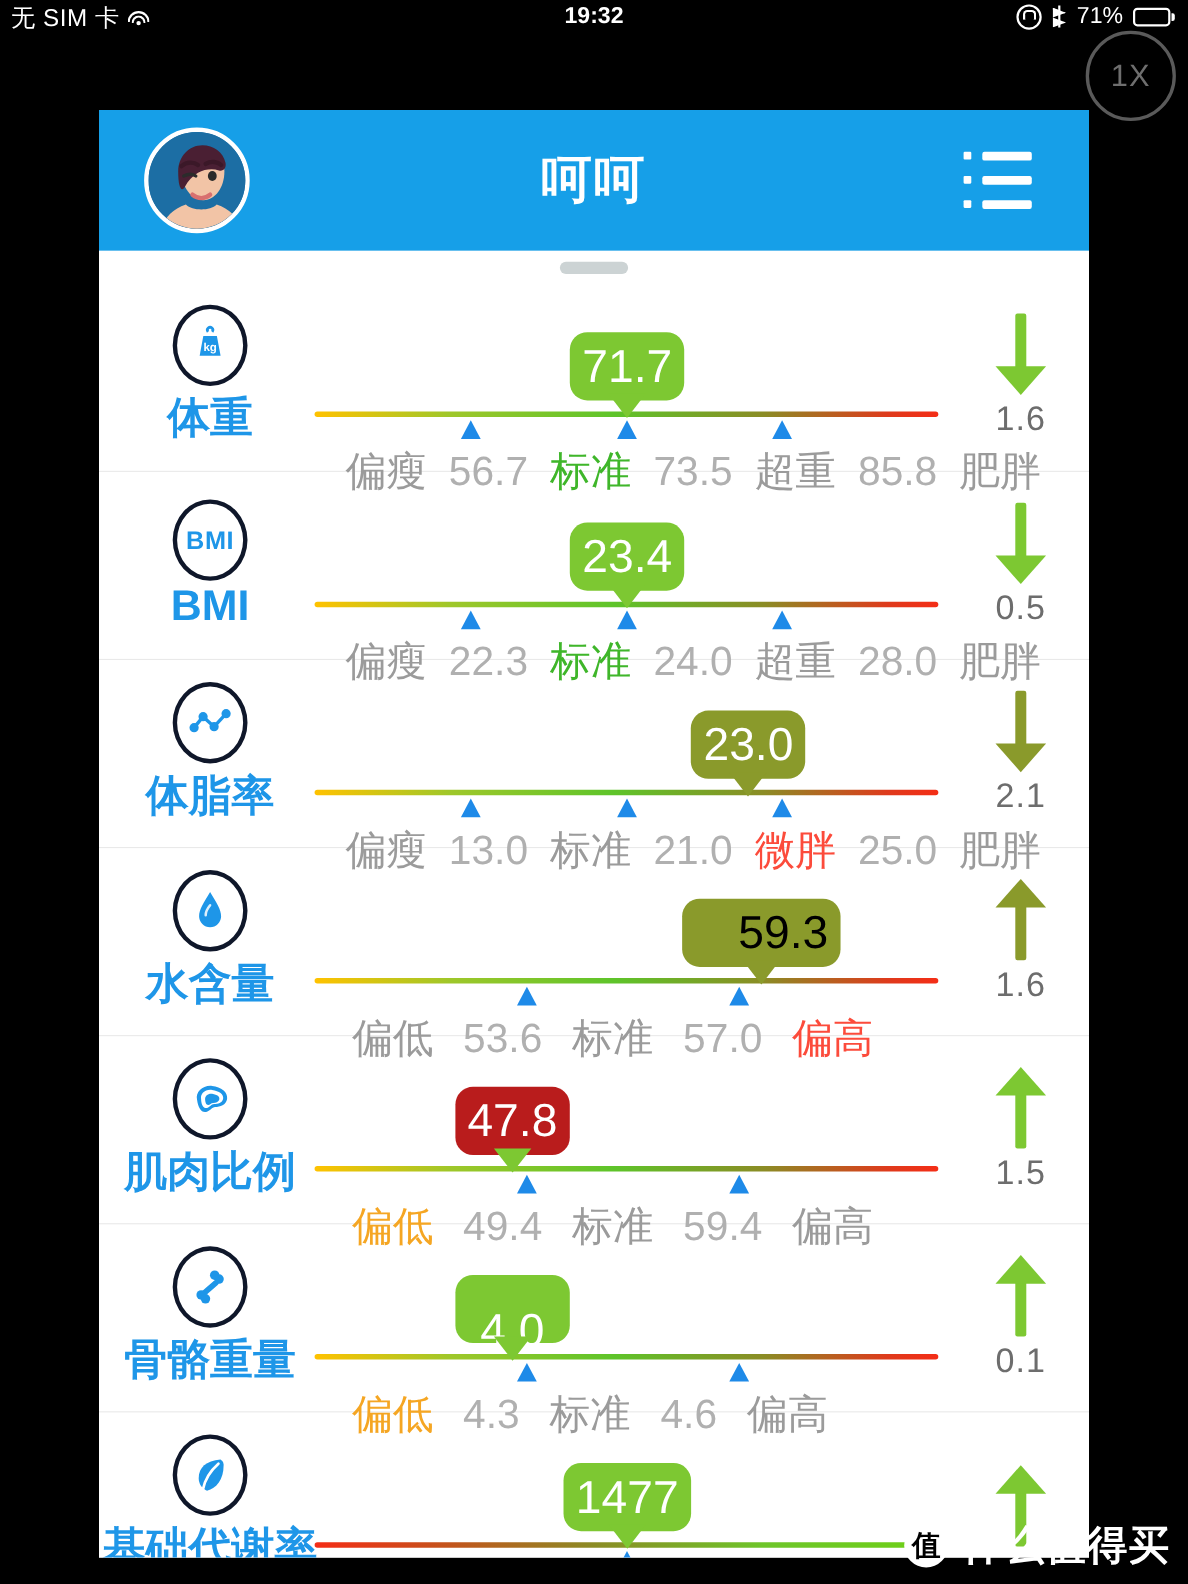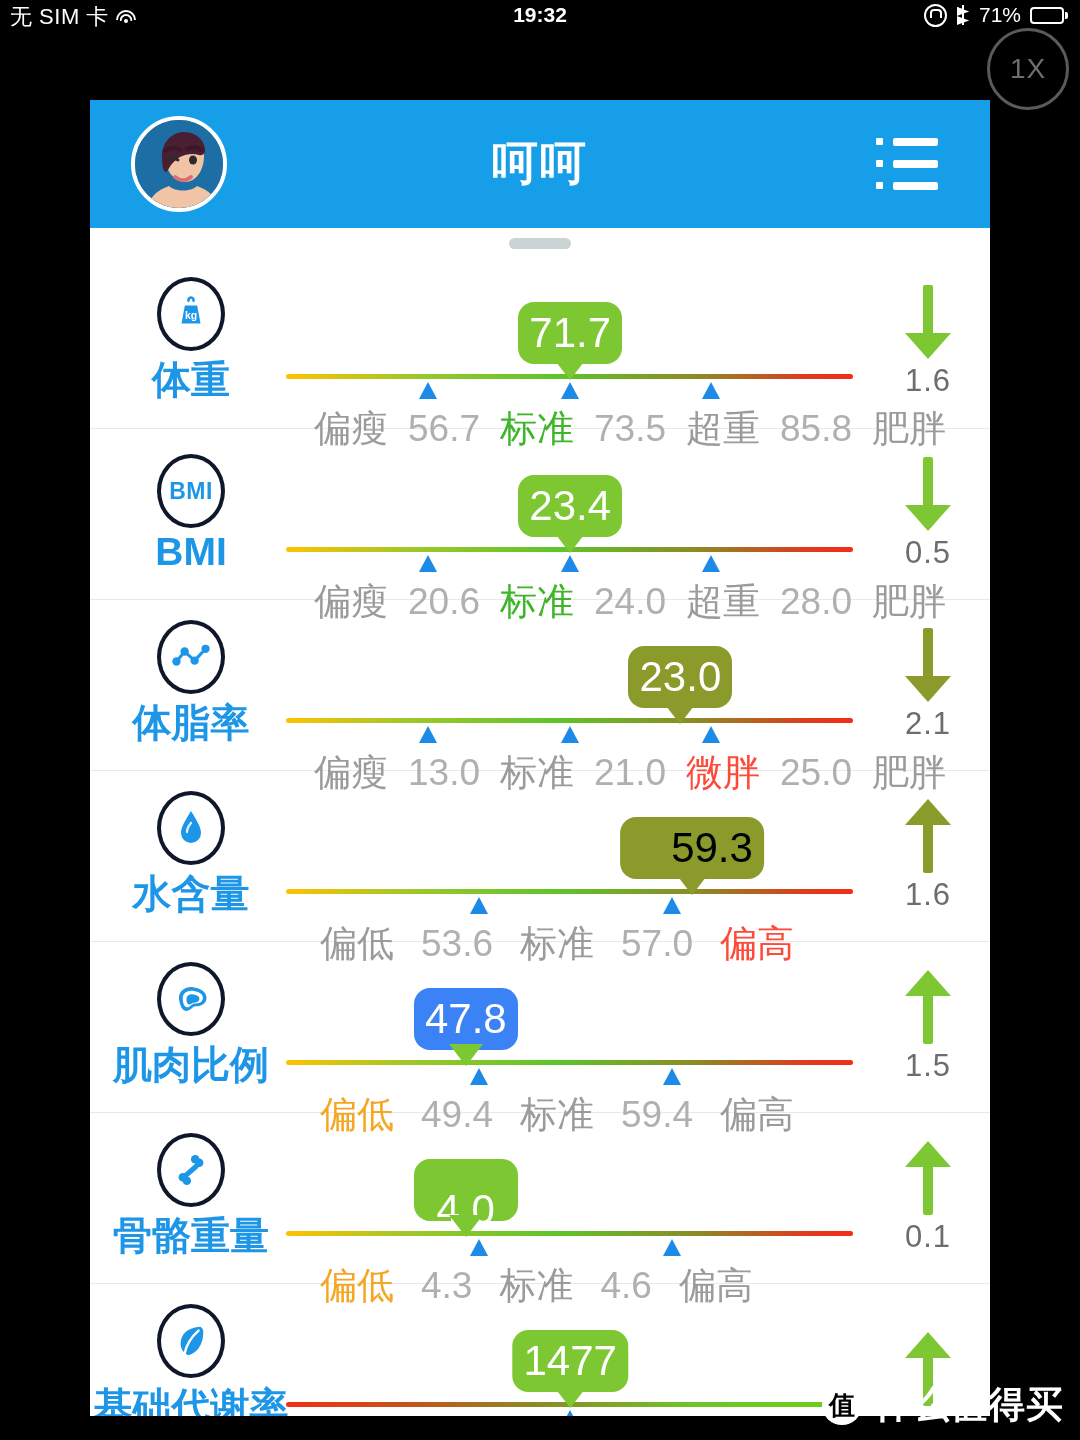--- a/index.html
+++ b/index.html
@@ -213,21 +213,21 @@
             <div class="bubble" style="left: 49%; background: rgb(125, 200, 50); color: rgb(125, 200, 50);">
               <span style="color: rgb(255, 255, 255);">23.4</span>
             </div>
             <div class="ticks">
               <span class="tick" style="left: 25%;"></span>
               <span class="tick" style="left: 50%;"></span>
               <span class="tick" style="left: 75%;"></span>
             </div>
             <div class="scale sp3">
               <span class="zone">偏瘦</span>
-              <span class="num">20.6</span>
+              <span class="num">22.3</span>
               <span class="zone std">标准</span>
               <span class="num">24.0</span>
               <span class="zone">超重</span>
               <span class="num">28.0</span>
               <span class="zone">肥胖</span>
             </div>
           </div>
           <div class="delta">
             <div class="arrow down" style="color: rgb(125, 200, 50);">
               <span class="stem"></span>
@@ -318,21 +318,21 @@
               <svg viewBox="0 0 44 36" width="40" height="34">
                 <path d="M9 19c-2-8 6-15 15-14 9 1 16 6 15 13-1 6-7 8-12 8-3 0-5 4-9 5-5 1-8-5-9-12z" fill="#1e96e8"></path>
                 <path d="M13 18c-1-5 4-10 11-9 7 1 12 4 11 9-1 4-5 5-9 5-3 0-4 3-7 4-4 1-6-4-6-9z" fill="#fff"></path>
                 <path d="M17 18c0-3 3-6 8-5 5 1 7 3 6 6-1 2-3 3-6 3-2 0-3 2-5 2-2 0-3-3-3-6z" fill="#1e96e8"></path>
               </svg>
             </div>
             <div class="metric-label">肌肉比例</div>
           </div>
           <div class="gauge">
             <div class="bar"></div>
-            <div class="bubble" style="left: 31%; background: #3b82f6; color: rgb(125, 200, 50);">
+            <div class="bubble" style="left: 31%; background: #b91c1c; color: rgb(125, 200, 50);">
               <span style="color: rgb(255, 255, 255);">47.8</span>
             </div>
             <div class="ticks">
               <span class="tick" style="left: 34%;"></span>
               <span class="tick" style="left: 68%;"></span>
             </div>
             <div class="scale sp2">
               <span class="zone low">偏低</span>
               <span class="num">49.4</span>
               <span class="zone">标准</span>

